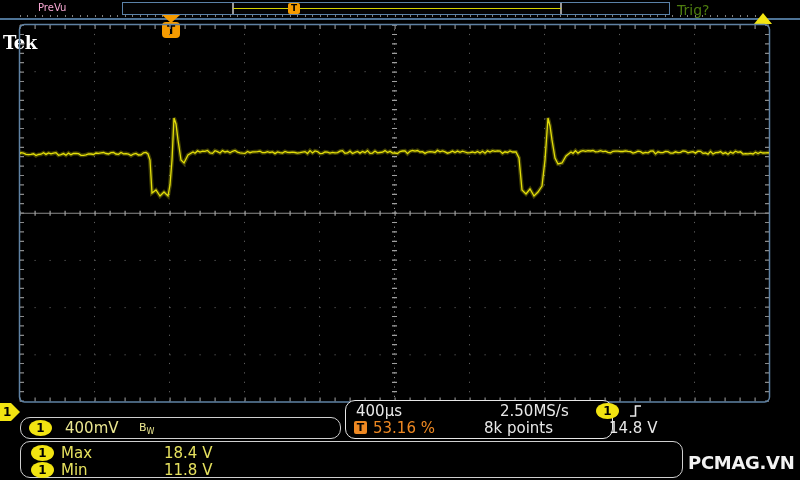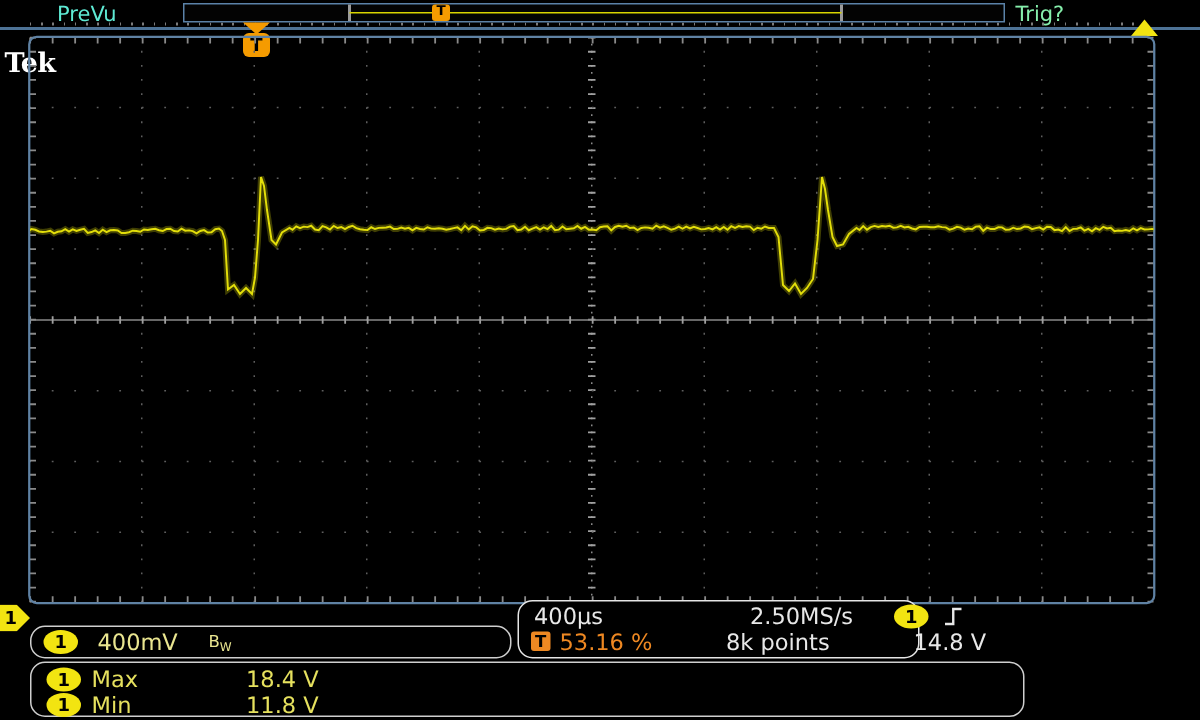--- a/index.html
+++ b/index.html
@@ -14,22 +14,22 @@
   html,body{background:#000;}
   #screen{
     position:relative;width:800px;height:480px;background:#000;overflow:hidden;
     font-family:"DejaVu Sans","Liberation Sans",sans-serif;color:#e8e8e8;
   }
   .abs{position:absolute;}
 
   
   #tek-logo{left:3px;top:0;font-family:"DejaVu Serif","Liberation Serif",serif;
     font-weight:bold;font-size:18px;color:#fff;letter-spacing:-0.5px;margin-top:32px;}
-  #acq-mode{left:38px;top:2px;font-size:14px;color:#5eead4;}
-  #trig-status{left:677px;top:2px;font-size:14px;color:#86efac;}
+  #acq-mode{left:38px;top:2px;font-size:10px;color:#f9a8d4;}
+  #trig-status{left:677px;top:2px;font-size:14px;color:#4d7c0f;}
   #header-underline{left:0;top:18px;width:800px;height:2px;background:#4e7396;}
   #header-ticks{left:20px;top:15px;width:750px;height:2px;
     background:repeating-linear-gradient(90deg,#7d7d7d 0 1px,transparent 1px 7.5px);}
 
   
   #acq-bar{left:122px;top:2px;width:548px;height:13px;border:1px solid #5b82a8;background:#030303;}
   .bracket{position:absolute;top:0;width:2px;height:11px;background:#9a9a9a;}
   #bracket-l{left:109px;} #bracket-r{left:437px;}
   #record-line{position:absolute;left:110px;top:5px;width:328px;height:1px;background:#d8d400;}
   #acq-trig-flag{position:absolute;left:165px;top:0px;width:12px;height:11px;background:var(--orange);
@@ -190,14 +190,15 @@
       <span class="rtext ytext meas-name">Max</span>
       <span class="rtext ytext meas-value">18.4 V</span>
     </div>
     <div class="measrow" id="meas-row-1">
       <div class="chbadge">1</div>
       <span class="rtext ytext meas-name">Min</span>
       <span class="rtext ytext meas-value">11.8 V</span>
     </div>
   </div>
 
+  <span class="abs" id="watermark">PCMAG.VN</span>
 
 </div>
 
 </body></html>

